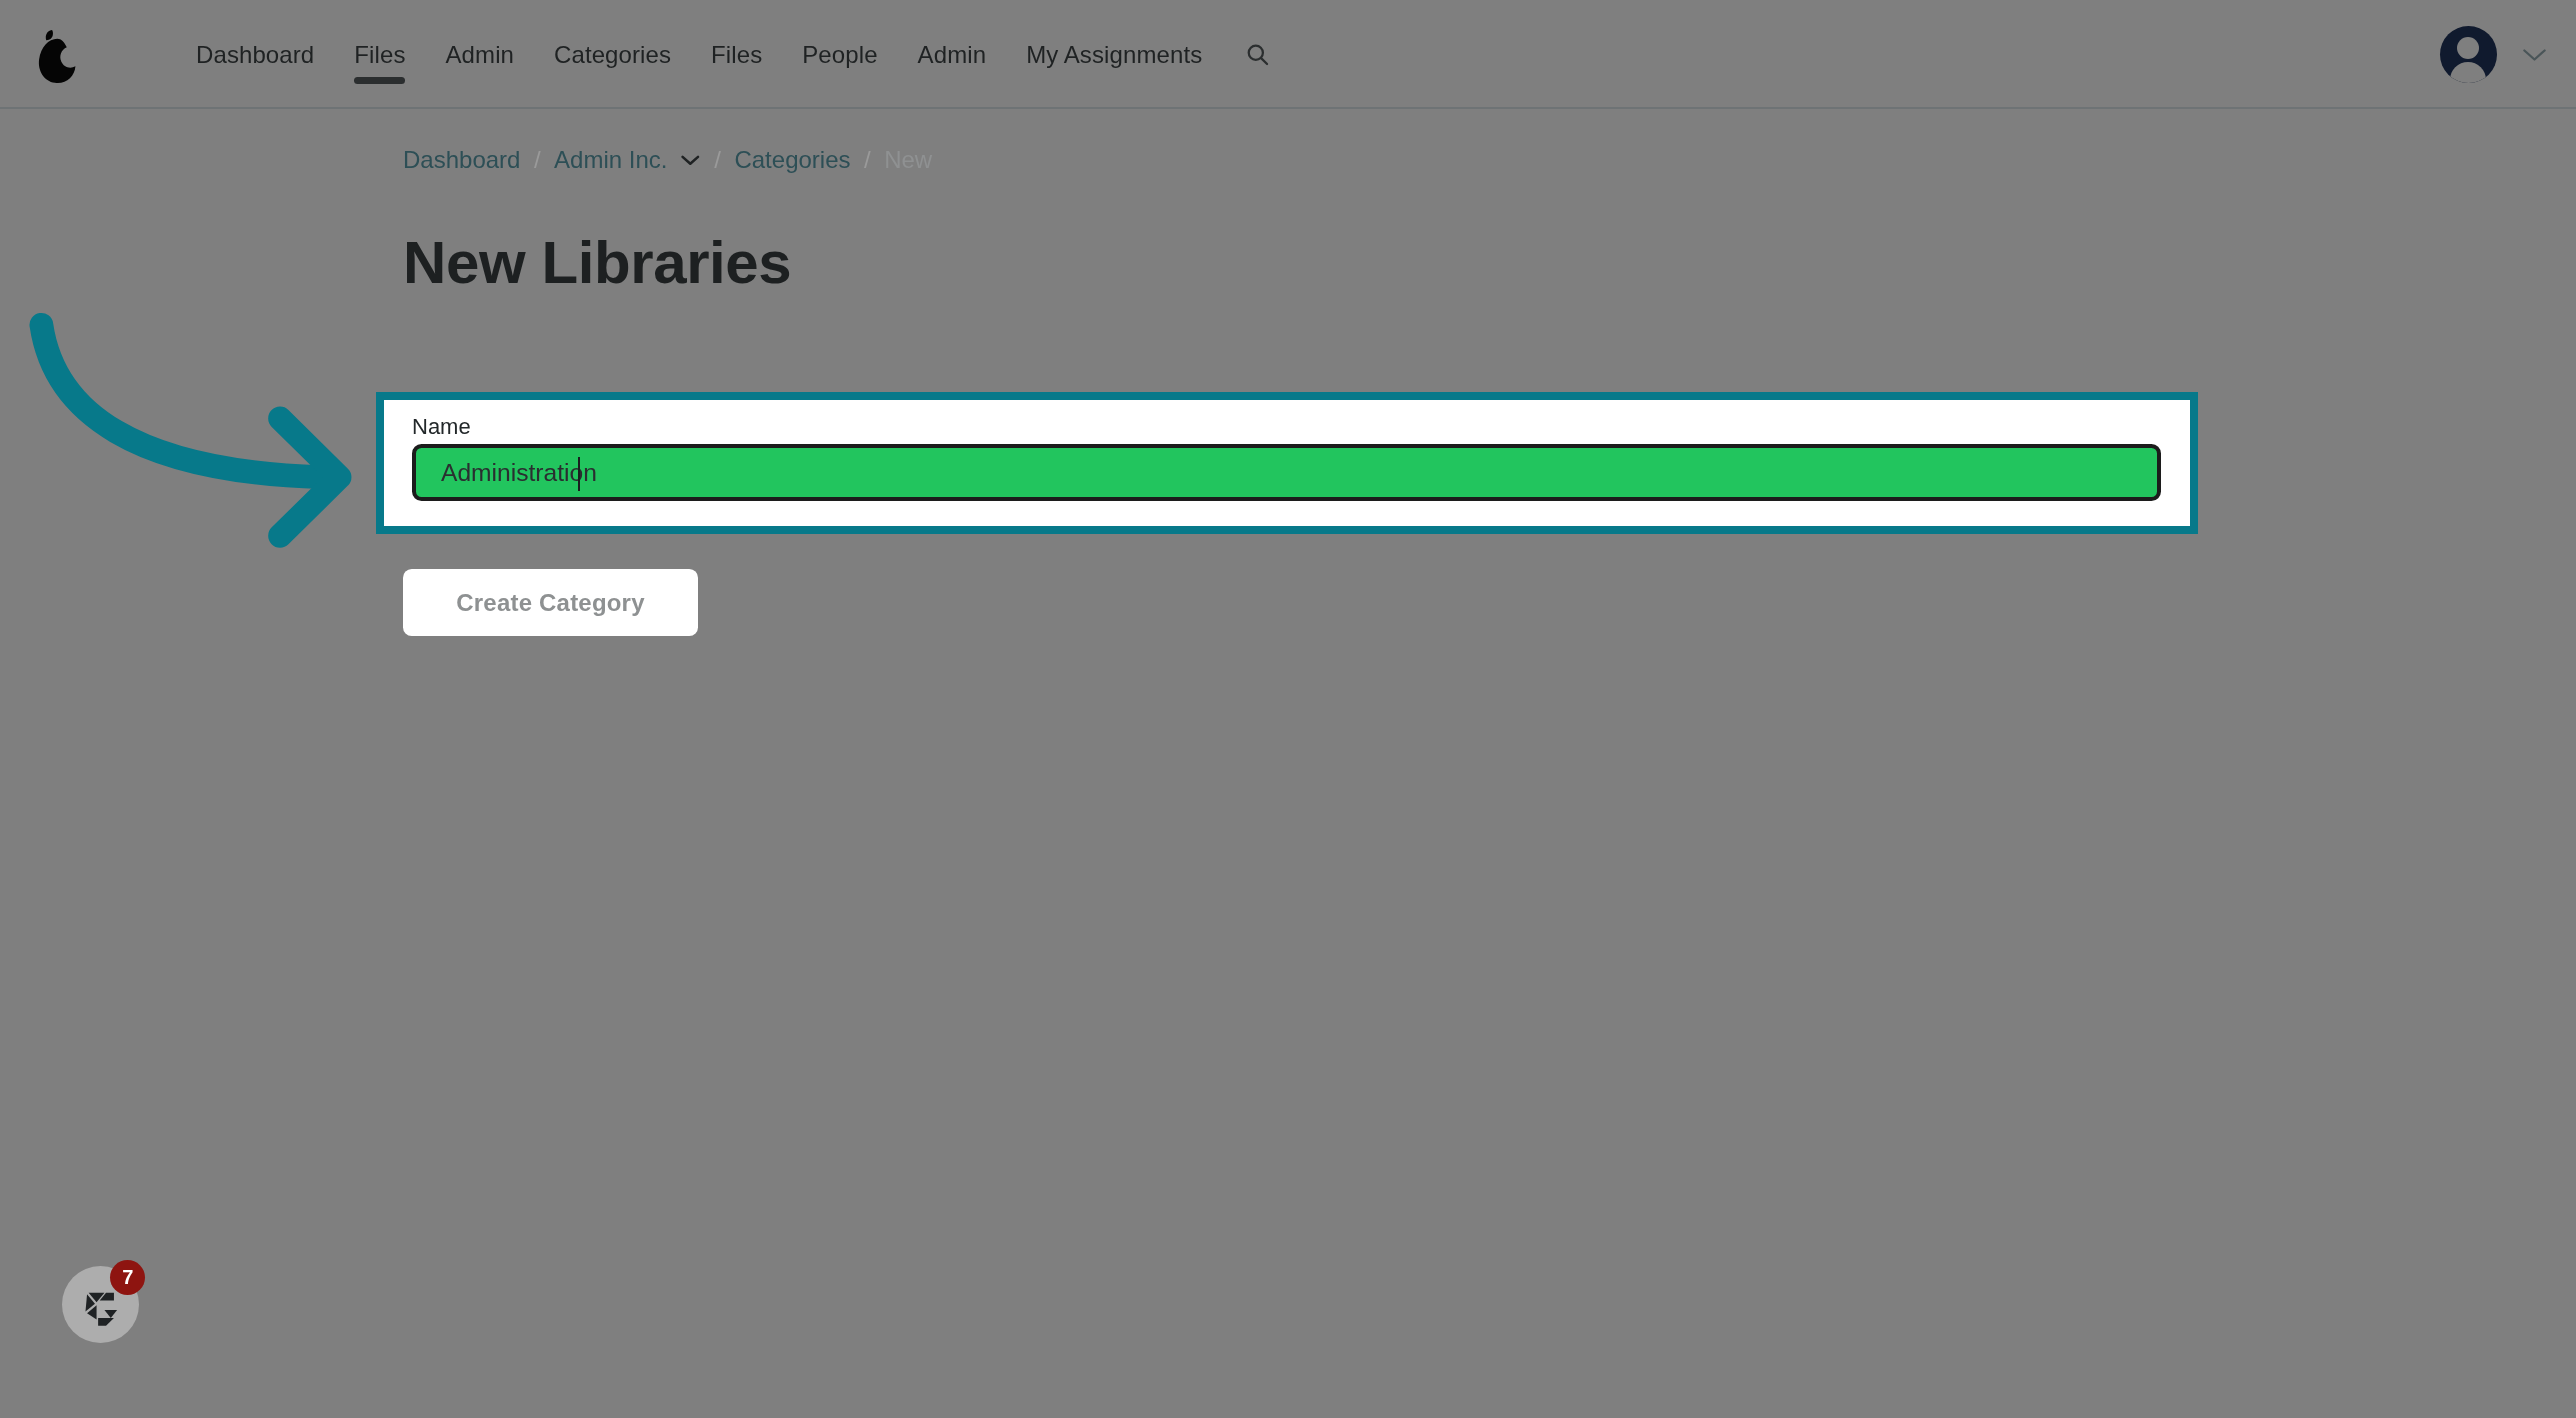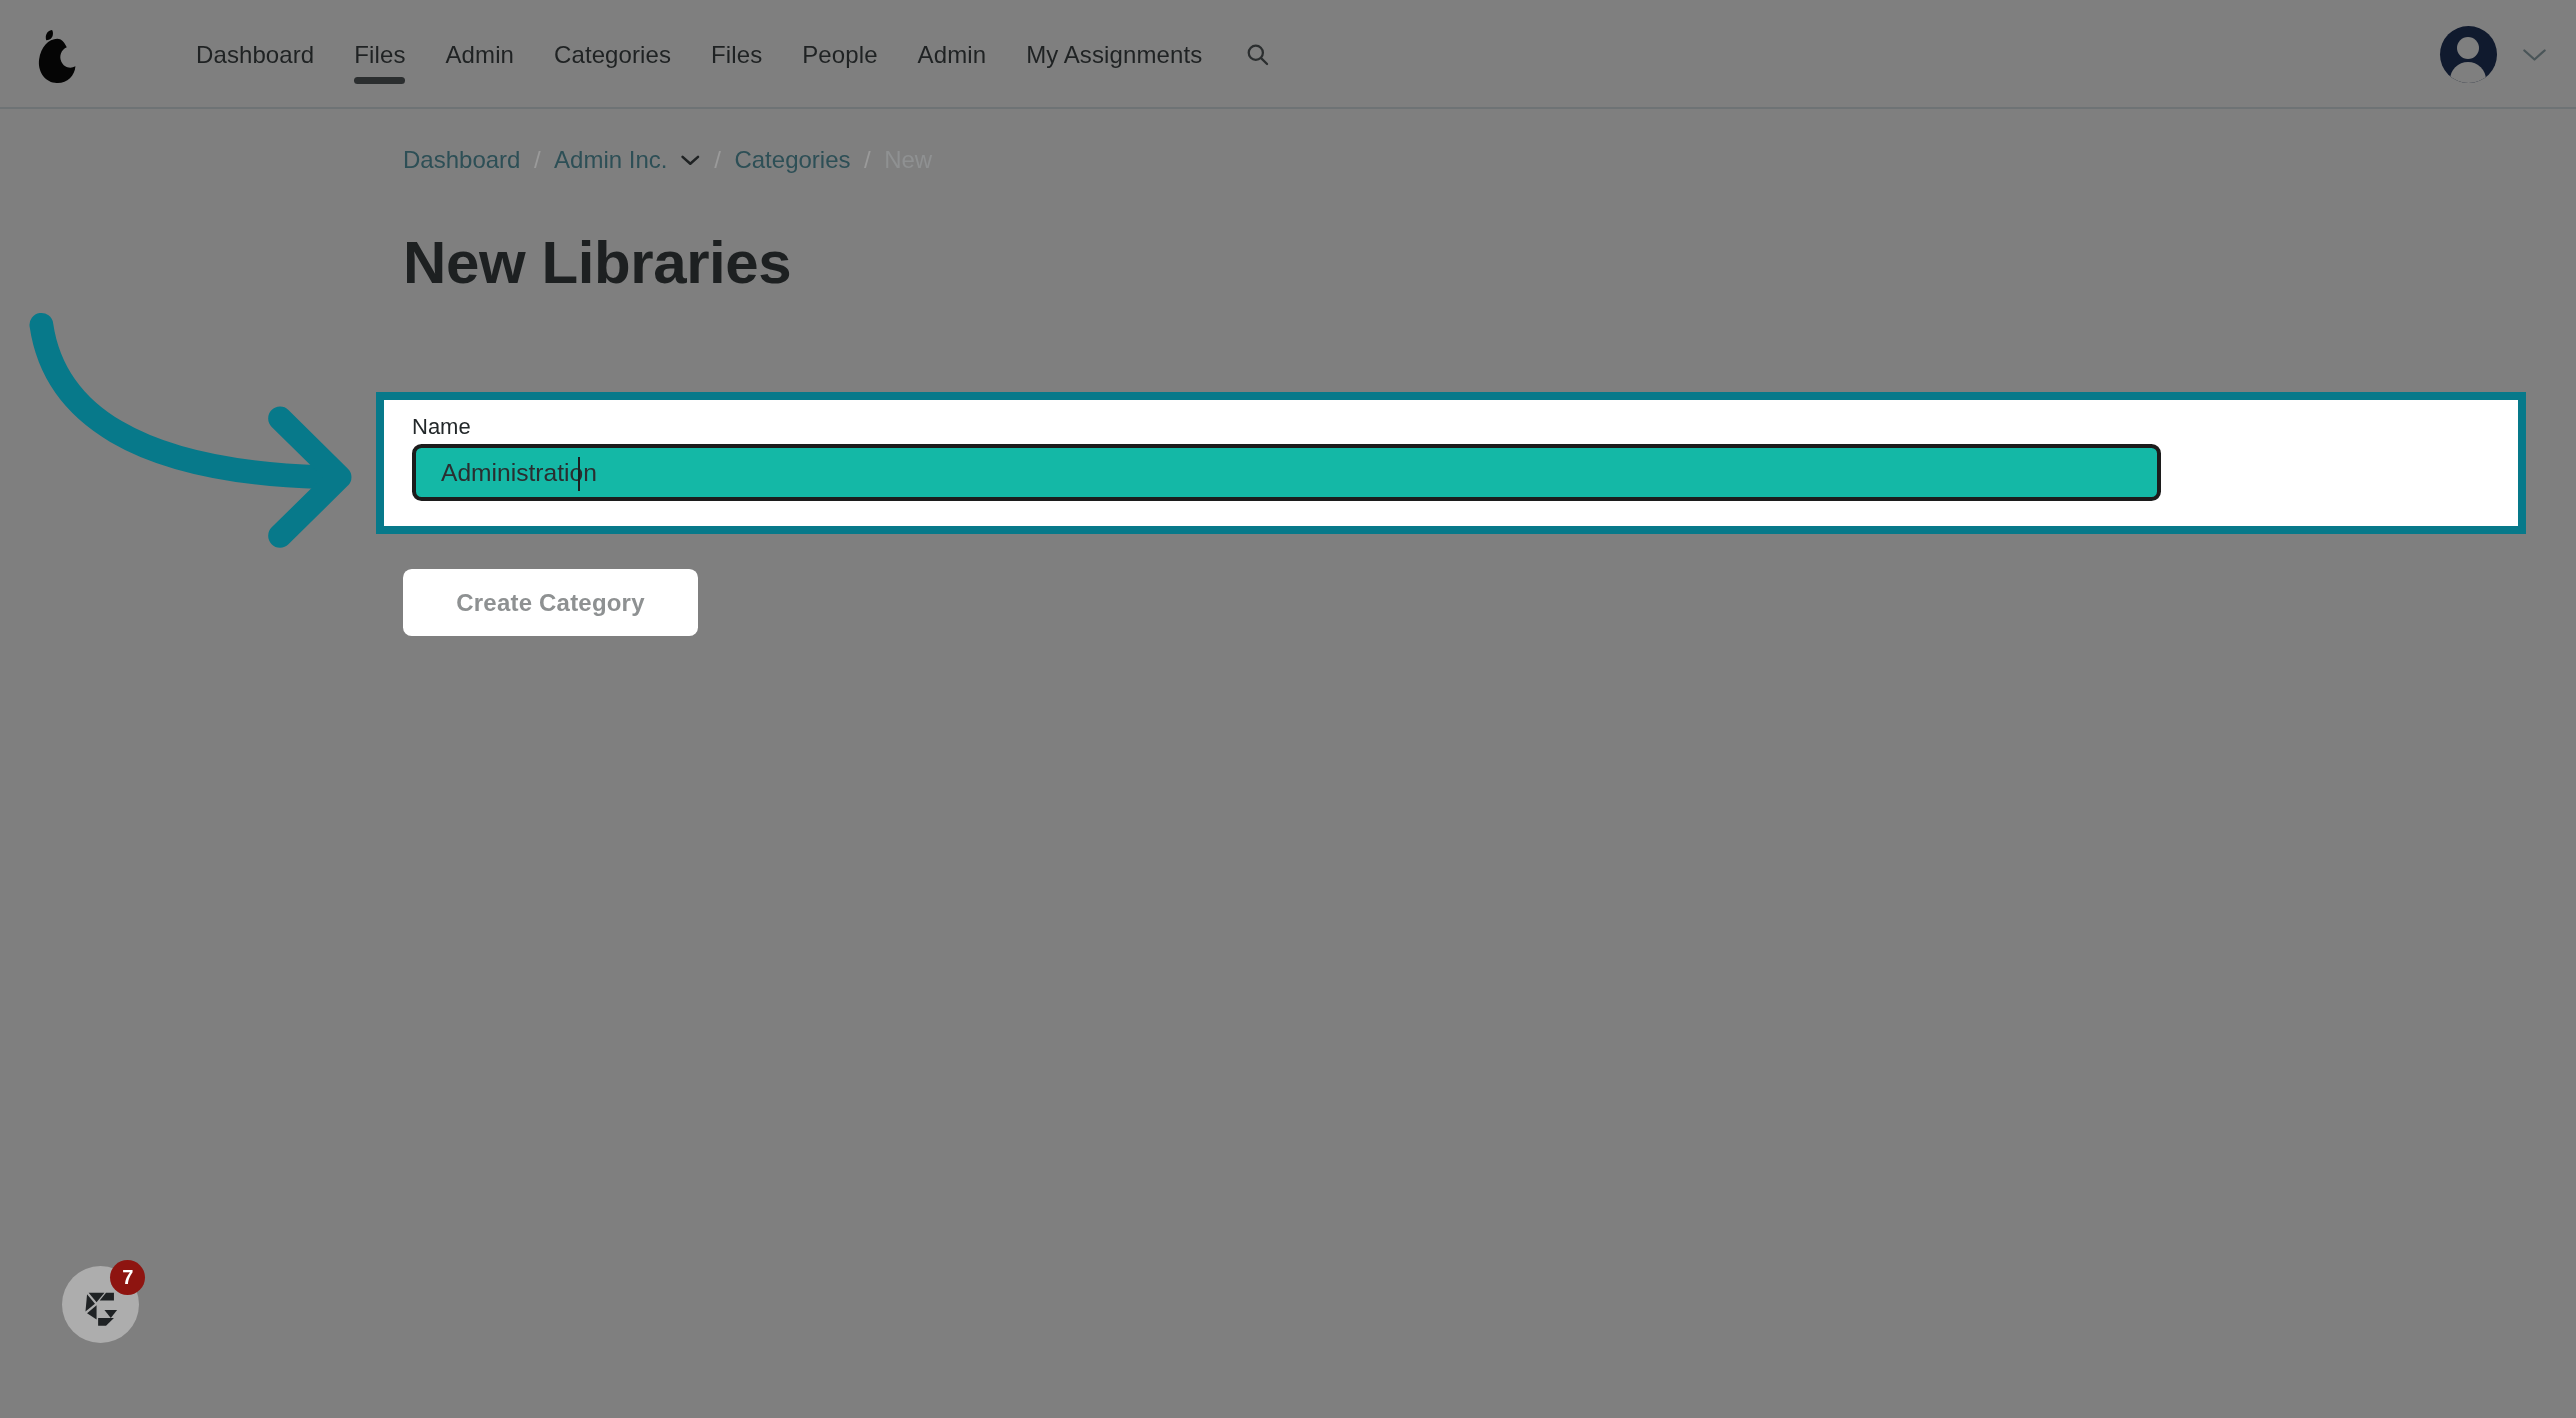--- a/index.html
+++ b/index.html
@@ -131,38 +131,38 @@
     font-size: 60px;
     font-weight: bold;
     color: #1d2021;
     letter-spacing: -0.4px;
   }
 
   
   #form-highlight {
     position: absolute;
     left: 376px; top: 392px;
-    width: 2150px; height: 142px;
+    width: 1822px; height: 142px;
     border: 8.7px solid #07798a;
     background: #ffffff;
   }
   #name-label {
     position: absolute;
     left: 28px; top: 13.5px;
     font-size: 22px;
     color: #23282a;
   }
   #name-input {
     position: absolute;
     left: 28px; top: 44px;
     width: 1749px;
     height: 57px;
     border: 4px solid #1c1c1c;
     border-radius: 9.5px;
-    background: #14b8a6;
+    background: #22c55e;
     font-family: "Liberation Sans", sans-serif;
     font-size: 24.6px;
     color: #2a2e30;
     padding: 0 25px;
     outline: none;
   }
   #caret {
     position: absolute;
     left: 194px; top: 57px;
     width: 2.4px; height: 34px;

